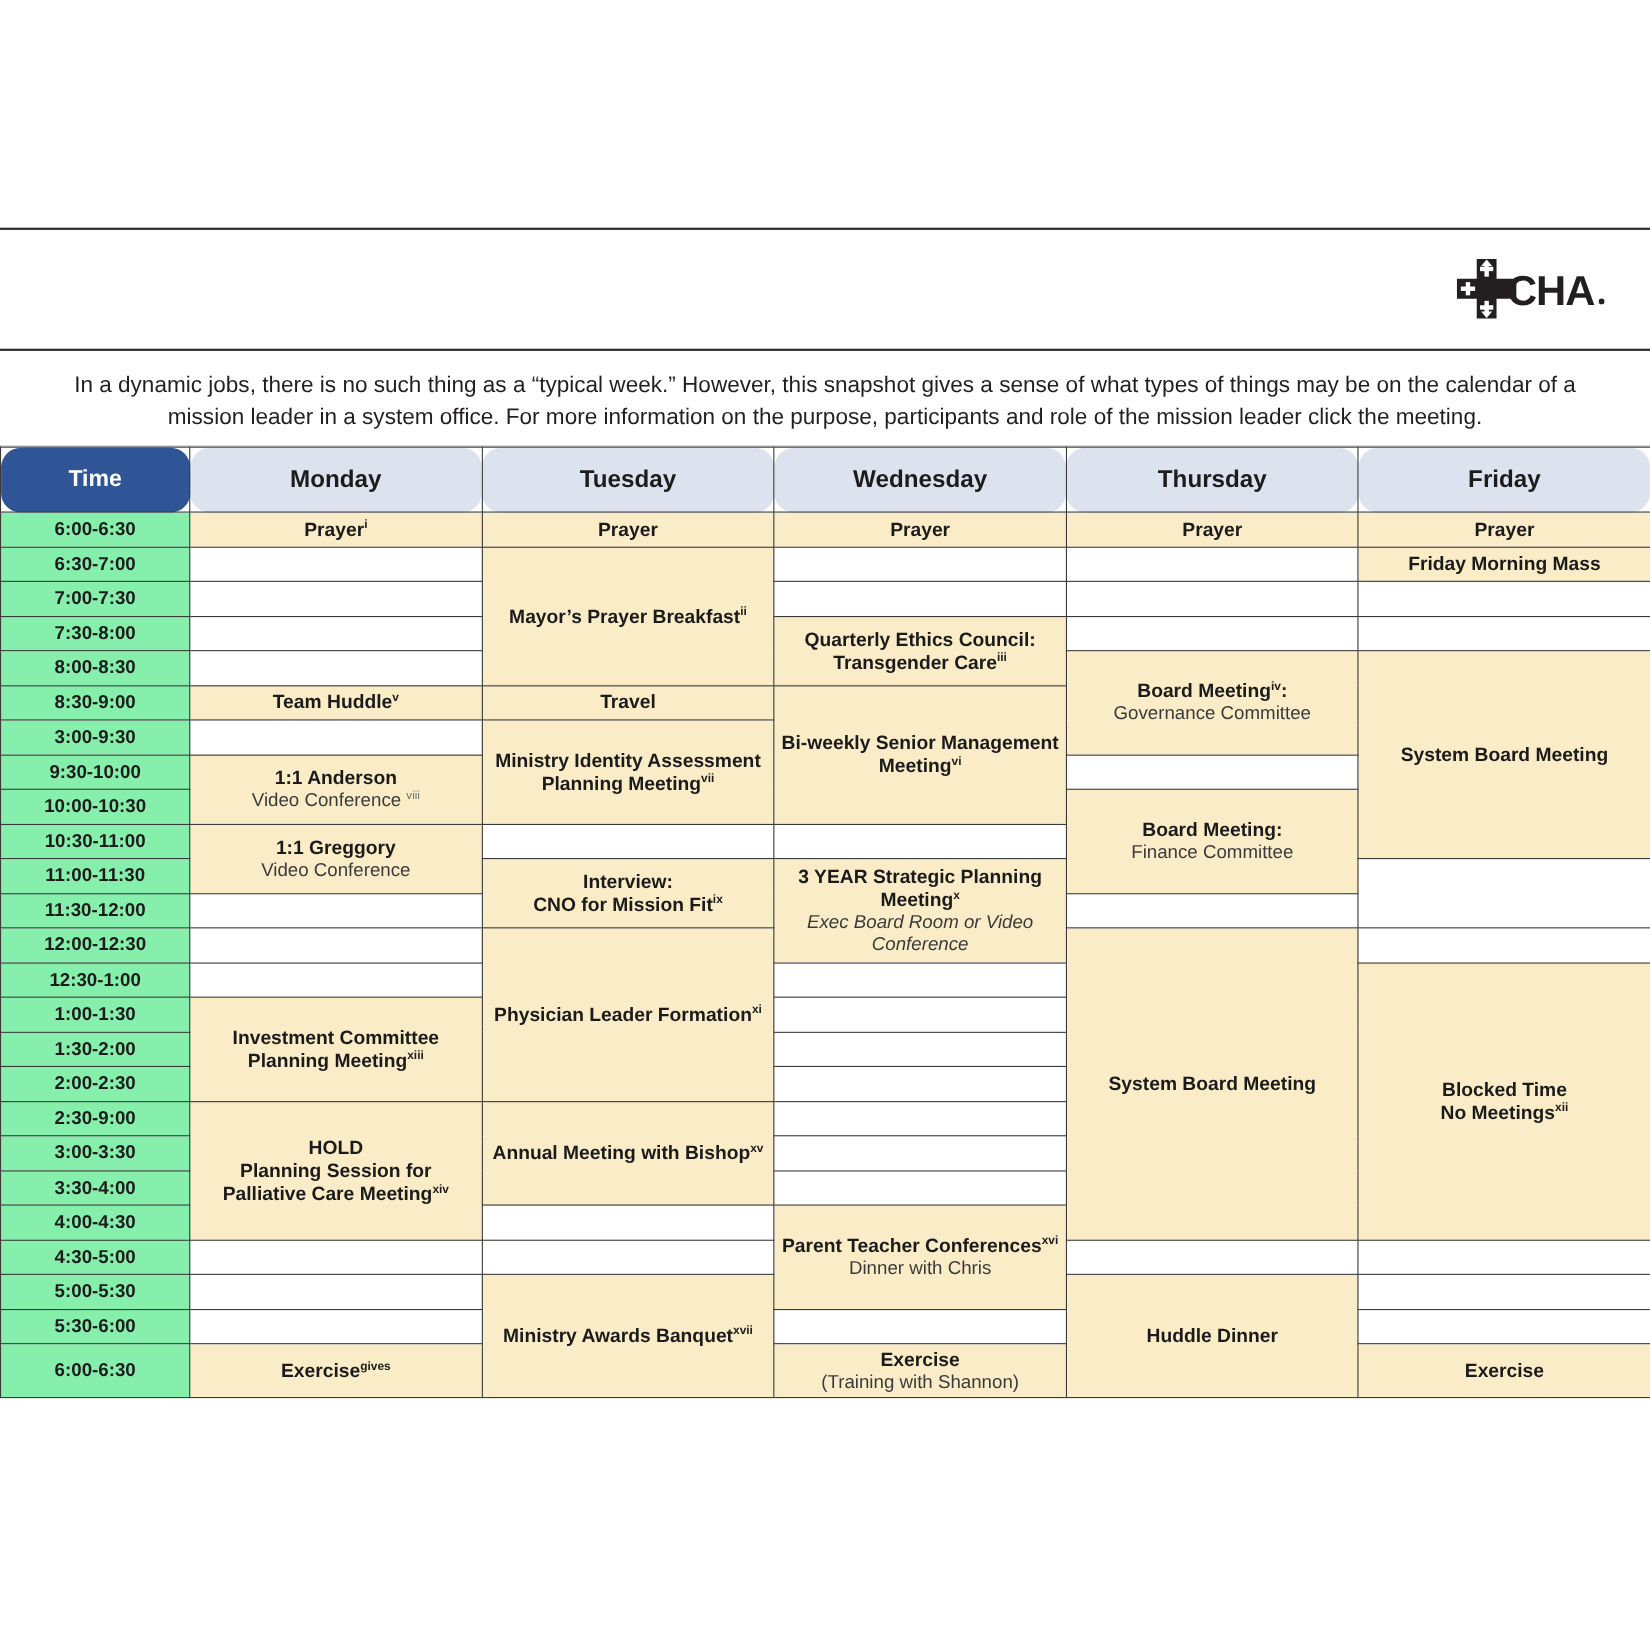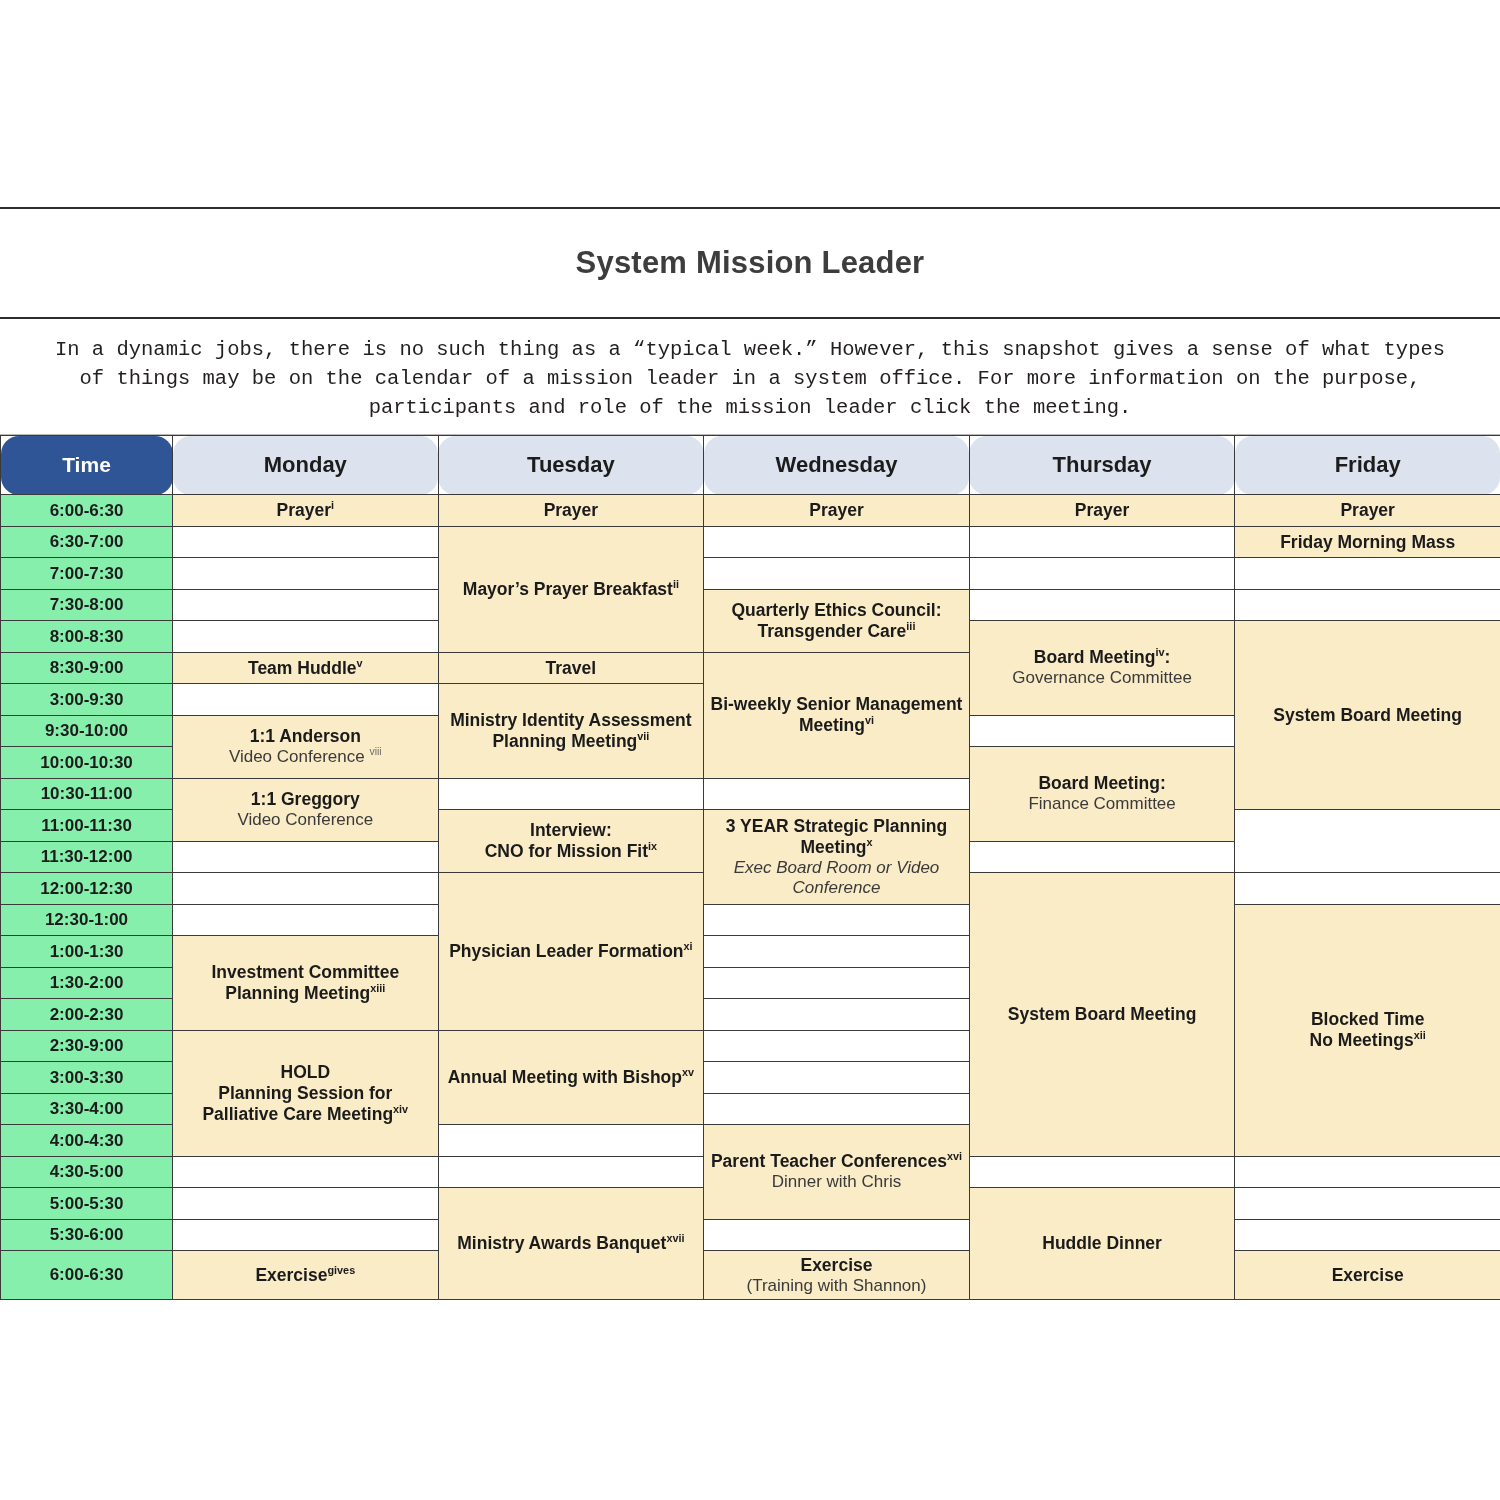--- a/index.html
+++ b/index.html
@@ -70,21 +70,20 @@
     padding: 16px 44px 12px 44px;
     border-bottom: 1px solid #b9b9b9;
     background: #ffffff;
   }
   .intro p {
     margin: 0;
     text-align: center;
     font-size: 20.5px;
     line-height: 1.42;
     color: #231f20;
-    font-family: Liberation Mono, monospace;
   }
 
   
   table.sched {
     border-collapse: collapse;
     table-layout: fixed;
     width: 1500px;
     margin: 0;
   }
   table.sched col.c-time  { width: 172px; }
@@ -156,22 +155,49 @@
   .ev-sub sup { font-weight: normal; color: #6d6d6d; }
 </style>
 </head>
 <body>
 
 <div id="page">
 
   <div class="doc">
 
     <div class="title-bar">
-      <div class="title-text">System Mission Leader</div>
-
+
+      <div class="logo">
+        <svg width="172" height="80" viewBox="0 0 172 80" aria-hidden="true">
+
+          <g fill="#231f20">
+            <path d="M34.5 28.5 H52.5 V10.5 H70.5 V28.5 H88.5 V46.5 H70.5 V64.5 H52.5 V46.5 H34.5 Z"></path>
+          </g>
+
+          <g fill="#ffffff">
+
+            <rect x="59.5" y="13.5" width="4" height="13"></rect>
+            <rect x="55.5" y="17.5" width="12" height="4"></rect>
+
+            <rect x="59.5" y="48.5" width="4" height="13"></rect>
+            <rect x="55.5" y="52.5" width="12" height="4"></rect>
+
+            <rect x="38.0" y="35.5" width="13" height="4"></rect>
+            <rect x="42.5" y="31.5" width="4" height="12"></rect>
+
+            <path d="M61.5 10.8 l5 6 h-10 z"></path>
+            <path d="M61.5 64.2 l5 -6 h-10 z"></path>
+          </g>
+
+          <g fill="#231f20" font-family="'Liberation Sans', sans-serif" font-weight="bold">
+            <text x="80" y="52" font-size="38" letter-spacing="-1">CHA</text>
+            <circle cx="166" cy="49" r="2.6"></circle>
+          </g>
+        </svg>
+      </div>
     </div>
 
     <div class="intro">
       <p>In a dynamic jobs, there is no such thing as a “typical week.” However, this snapshot gives a sense of what types of things may be on the calendar of a mission leader in a system office. For more information on the purpose, participants and role of the mission leader click the meeting.</p>
     </div>
 
     <table class="sched">
       <colgroup>
         <col class="c-time">
           <col class="c-day">

